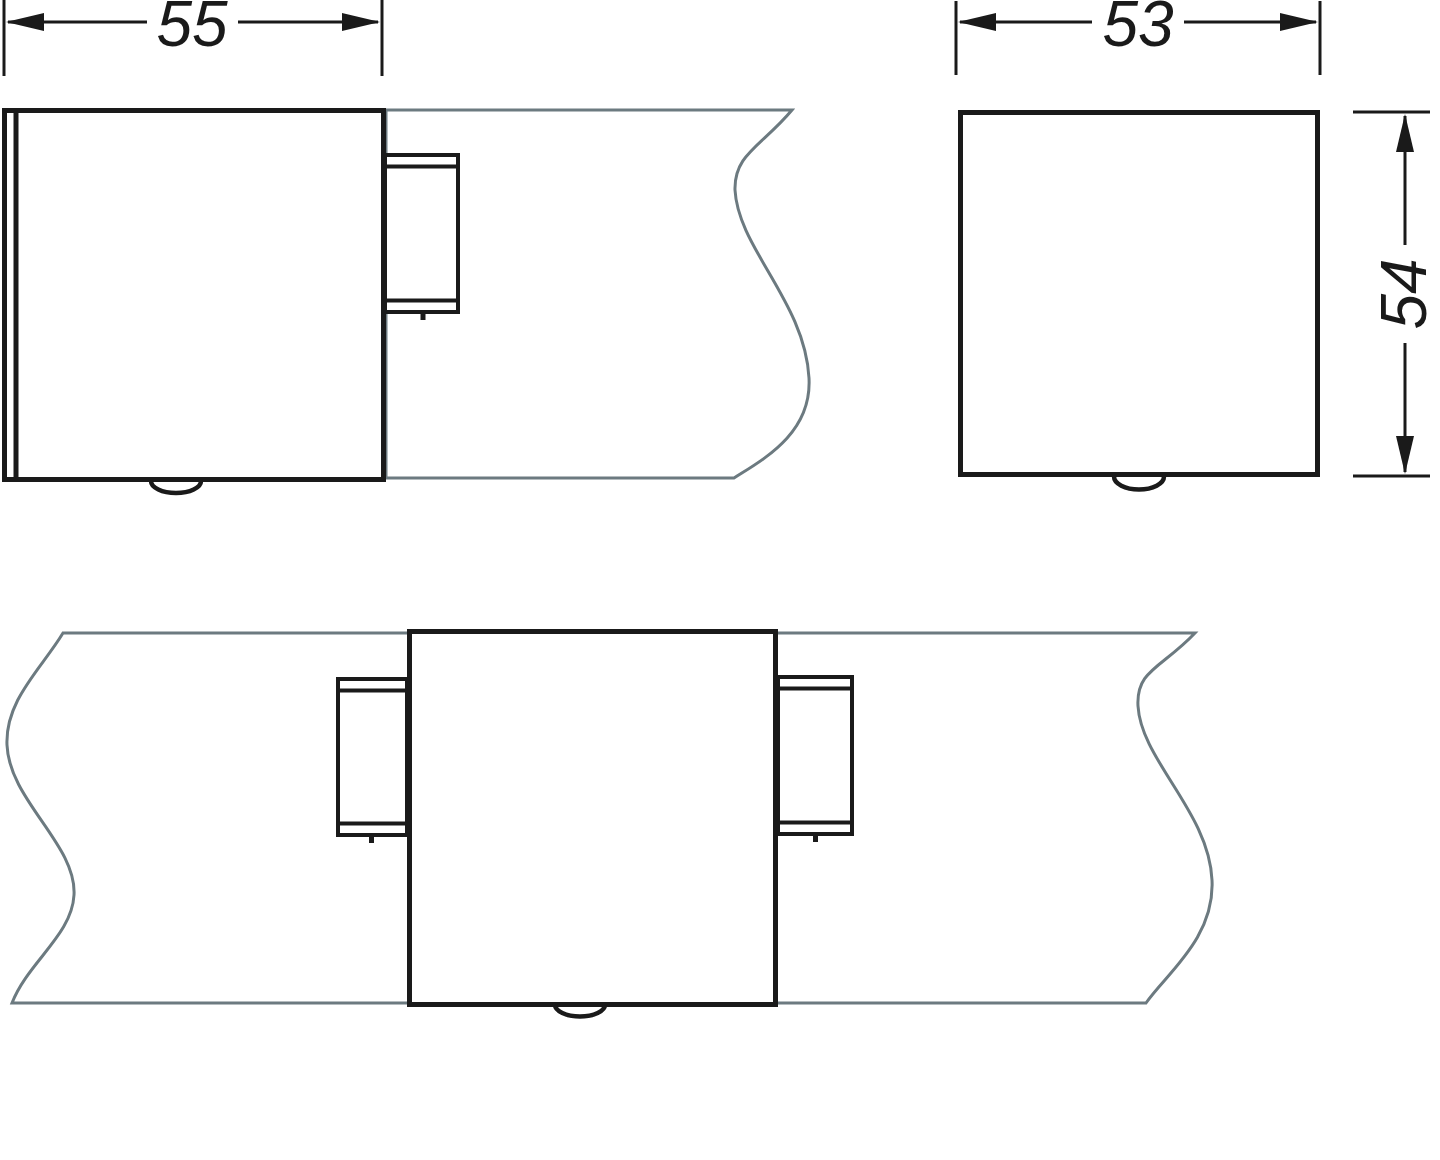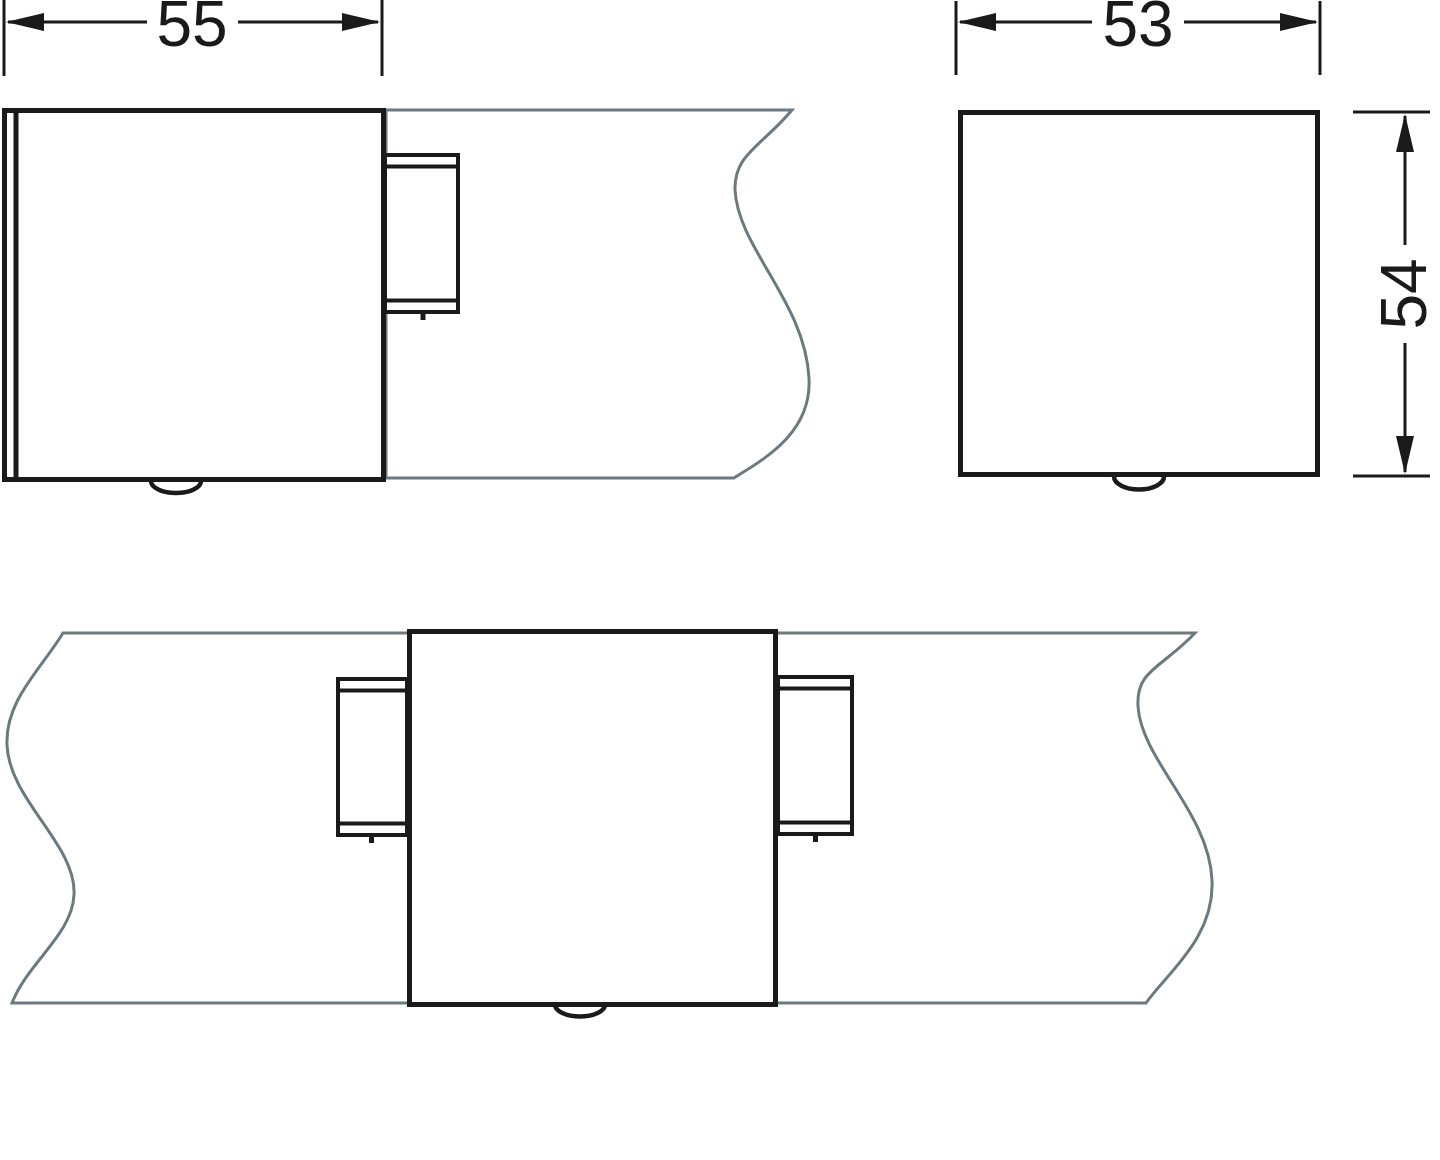--- a/index.html
+++ b/index.html
@@ -7,20 +7,21 @@
     --profile:#6c7a80;
     --bg:#ffffff;
   }
   html,body{margin:0;padding:0;background:var(--bg);}
   .stage{
     position:relative;
     width:1440px;height:1160px;
     background:var(--bg);
     overflow:hidden;
     font-family:"Liberation Sans", sans-serif;
+    font-style:italic;
   }
   svg{position:absolute;left:0;top:0;}
   
   .outline{stroke:var(--line);fill:#fff;}
   .kline{stroke:var(--line);fill:none;}
   .karc{stroke:var(--line);fill:none;}
   .kfill{fill:var(--line);stroke:none;}
   
   .gray{stroke:var(--profile);fill:#fff;}
   

